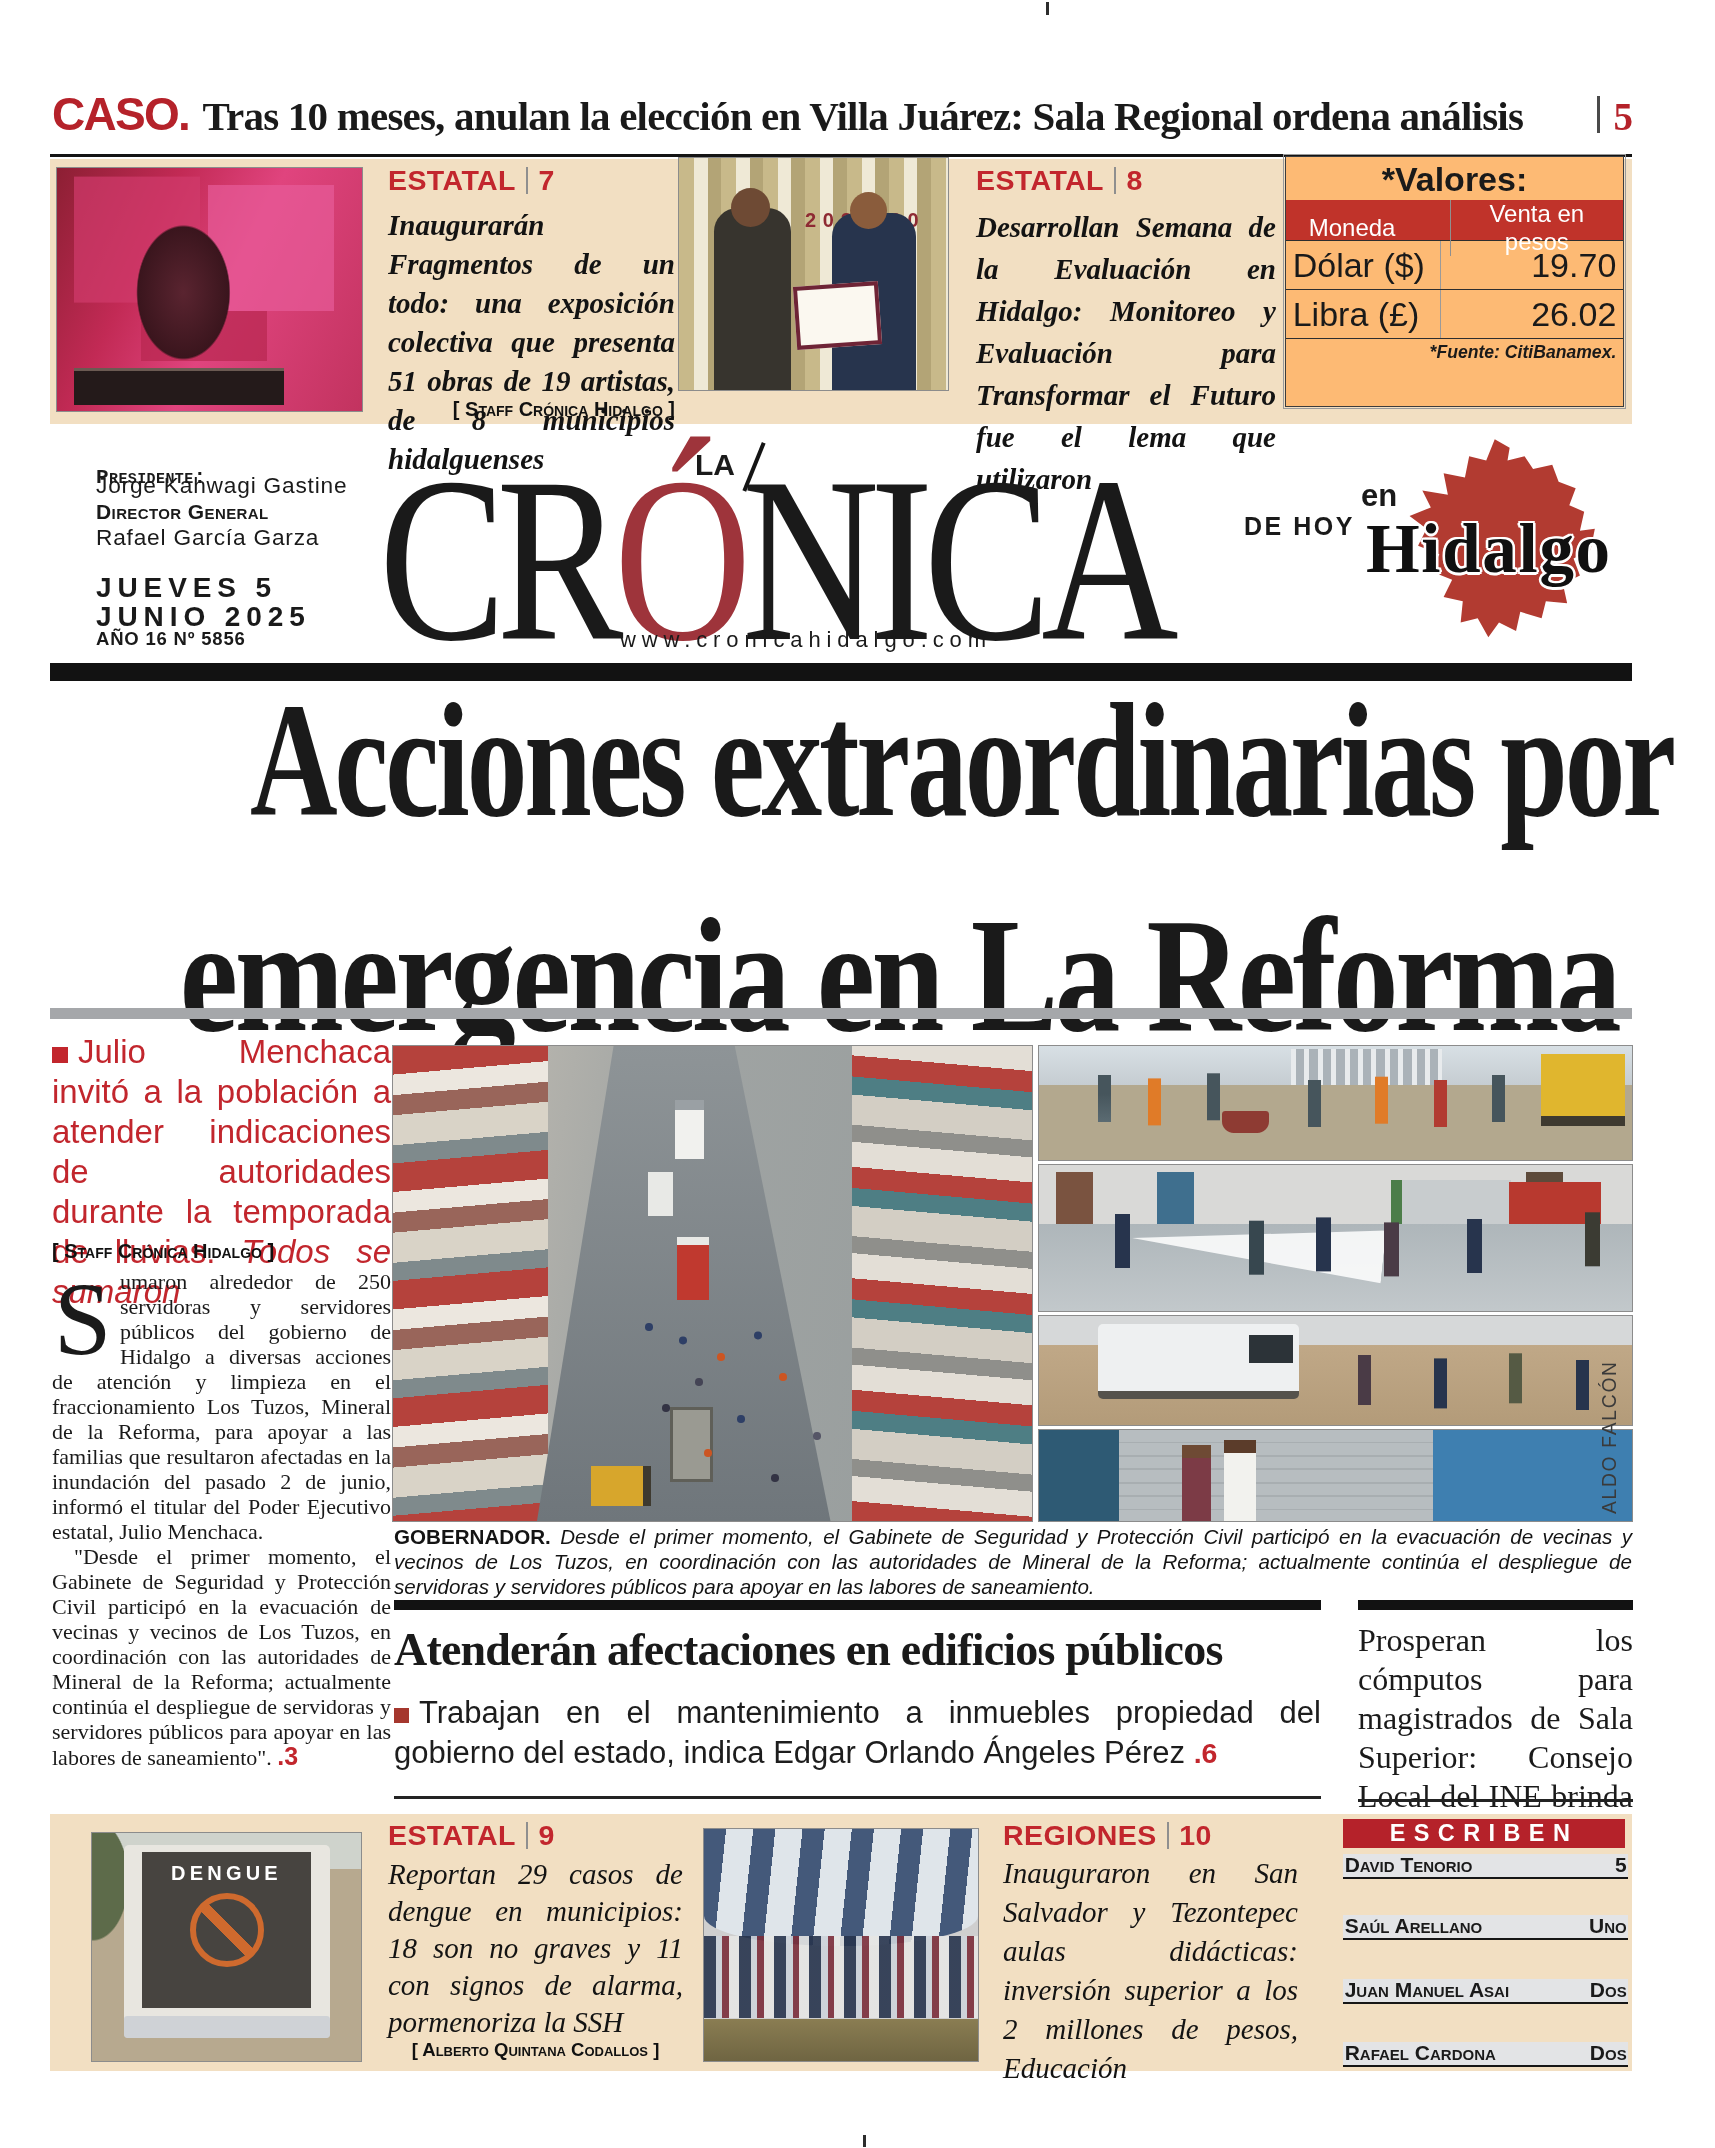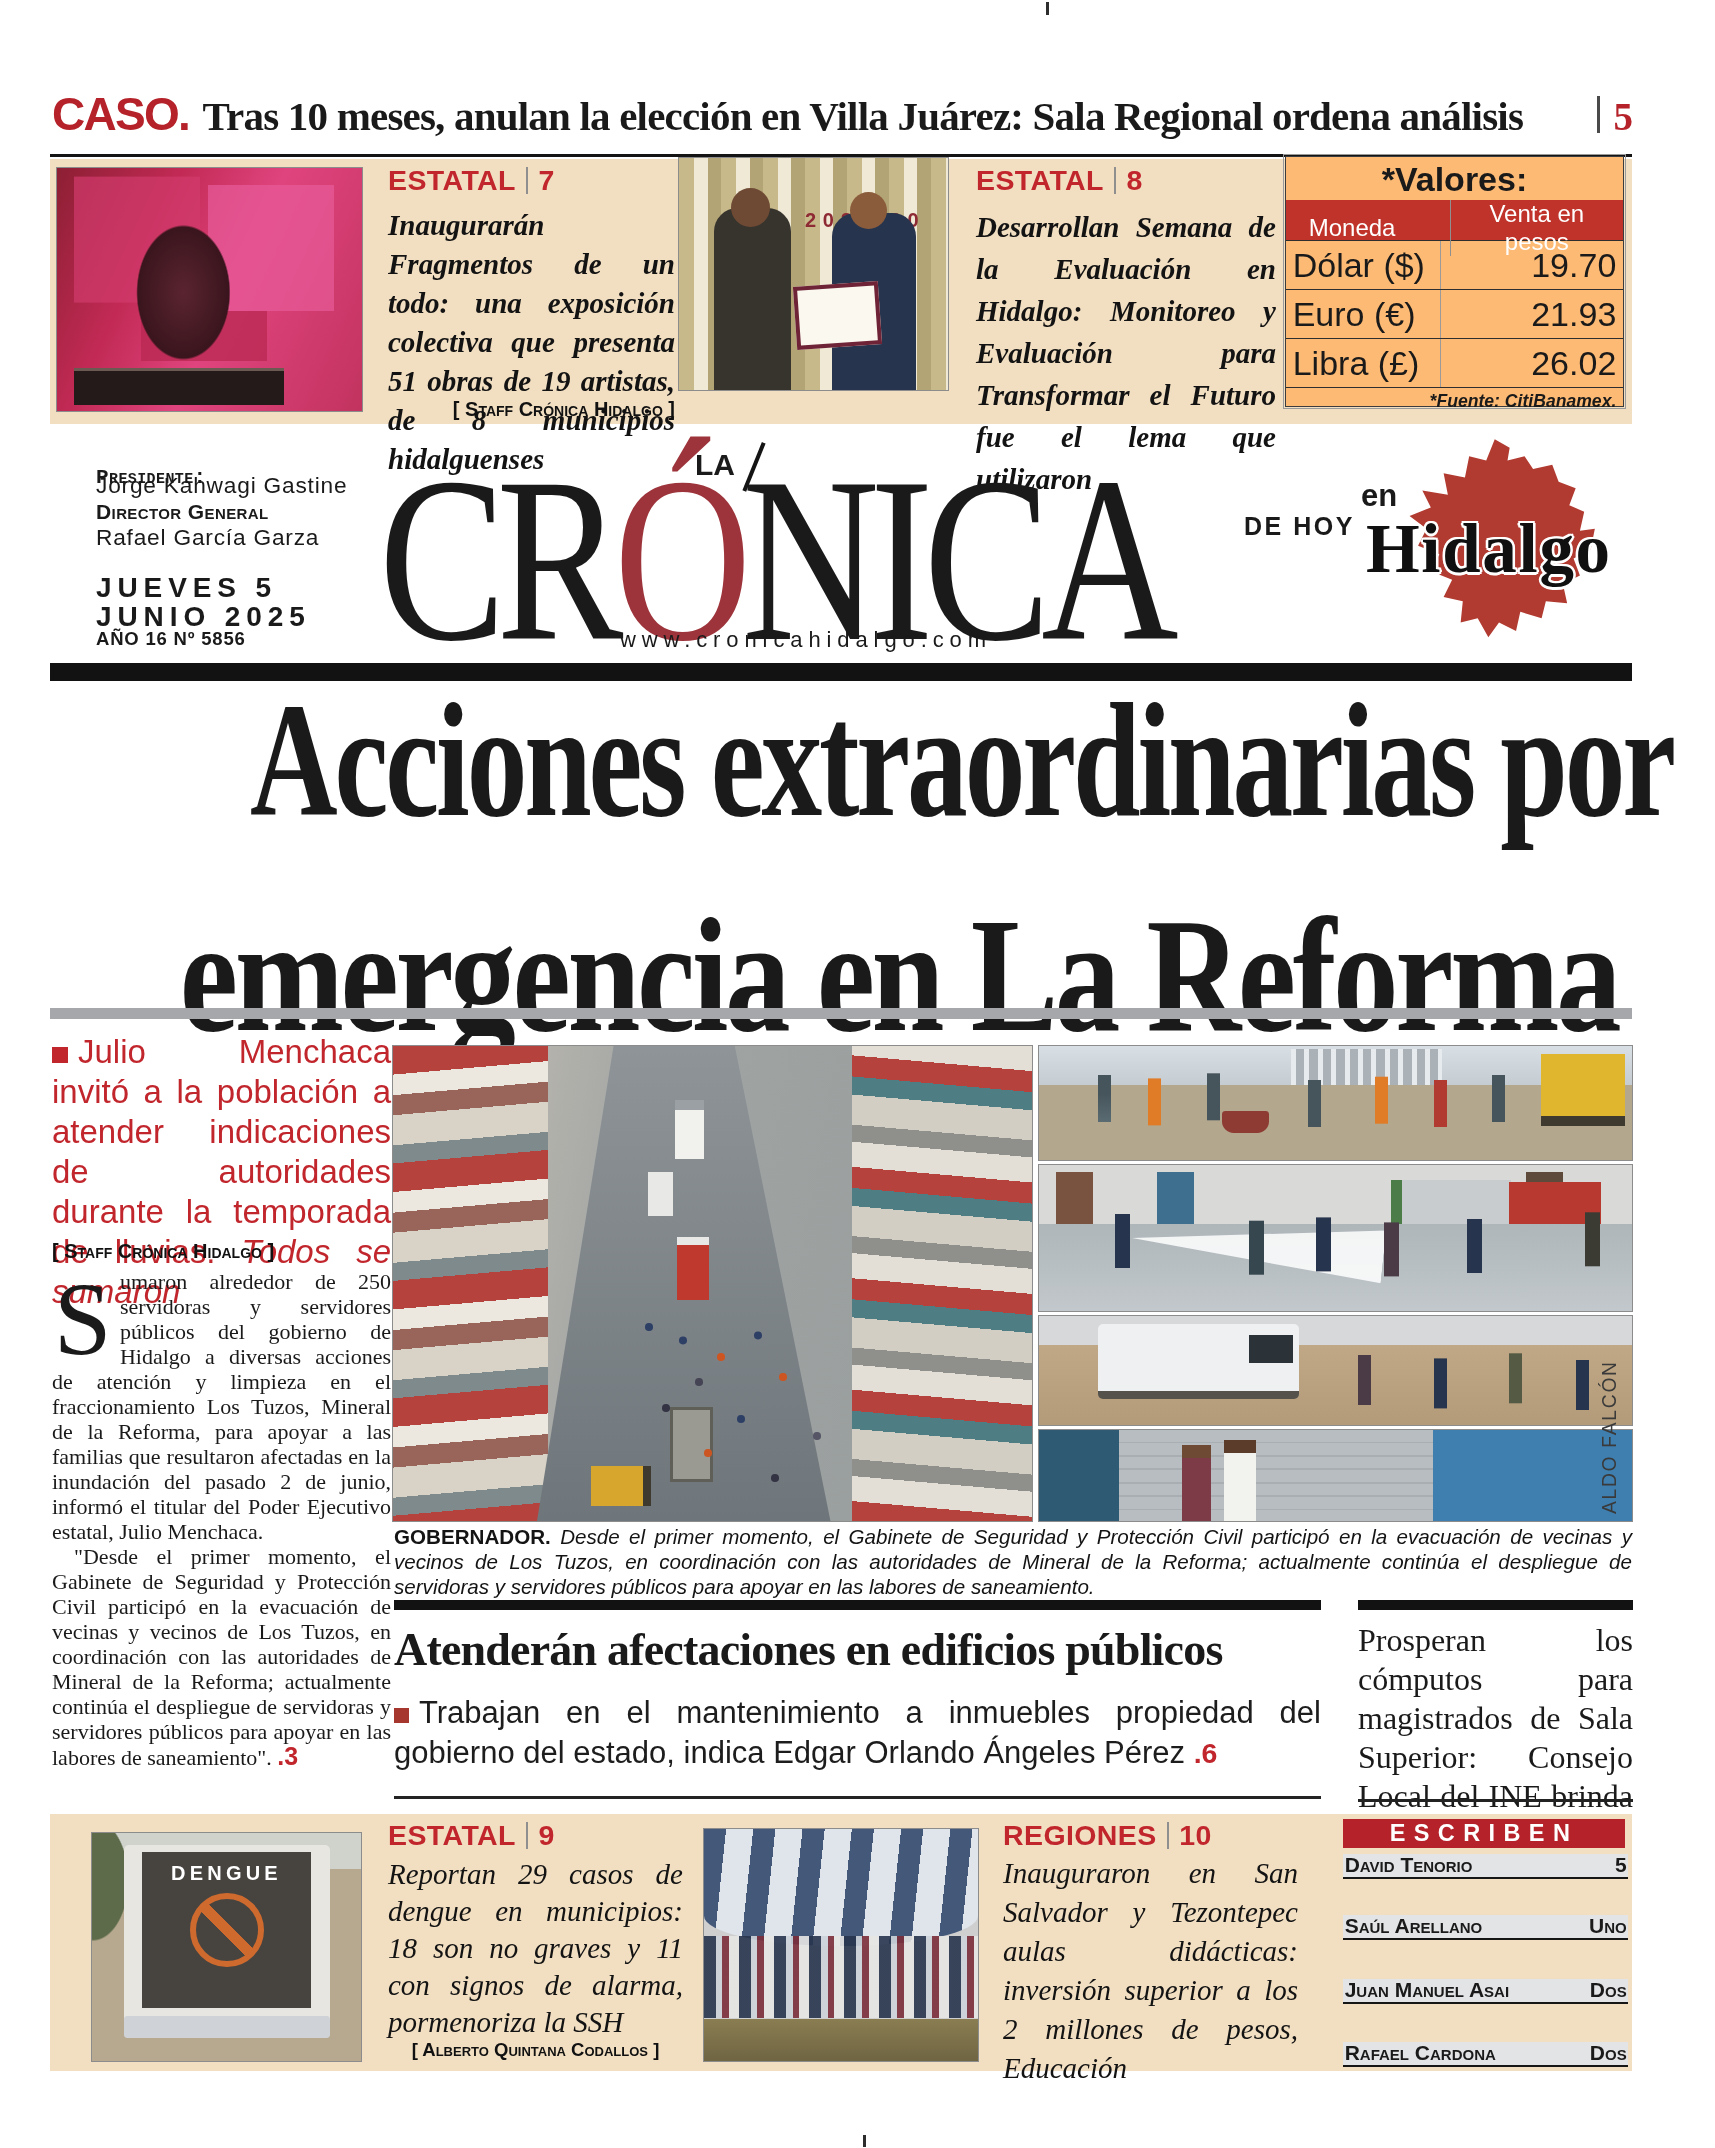--- a/index.html
+++ b/index.html
@@ -163,24 +163,20 @@
   <div class="val-title">*Valores:</div>
   <div class="val-head">
     <span>Moneda</span>
     <span>Venta en pesos</span>
   </div>
   <div class="vrow">
     <span>Dólar ($)</span>
     <span>19.70</span>
   </div>
   <div class="vrow">
-    <span>Euro (€)</span>
-    <span>21.93</span>
-  </div>
-  <div class="vrow">
     <span>Libra (£)</span>
     <span>26.02</span>
   </div>
   <div class="val-src">*Fuente: CitiBanamex.</div>
 </div>
 
 <div class="abs mh-label sc" style="left:96px;top:466px;font-family:Liberation Mono, monospace;">Presidente:</div>
 <div class="abs mh-name" style="left:96px;top:472px;">Jorge Kahwagi Gastine</div>
 <div class="abs mh-label sc" style="left:96px;top:500px;">Director General</div>
 <div class="abs mh-name" style="left:96px;top:524px;">Rafael García Garza</div>

